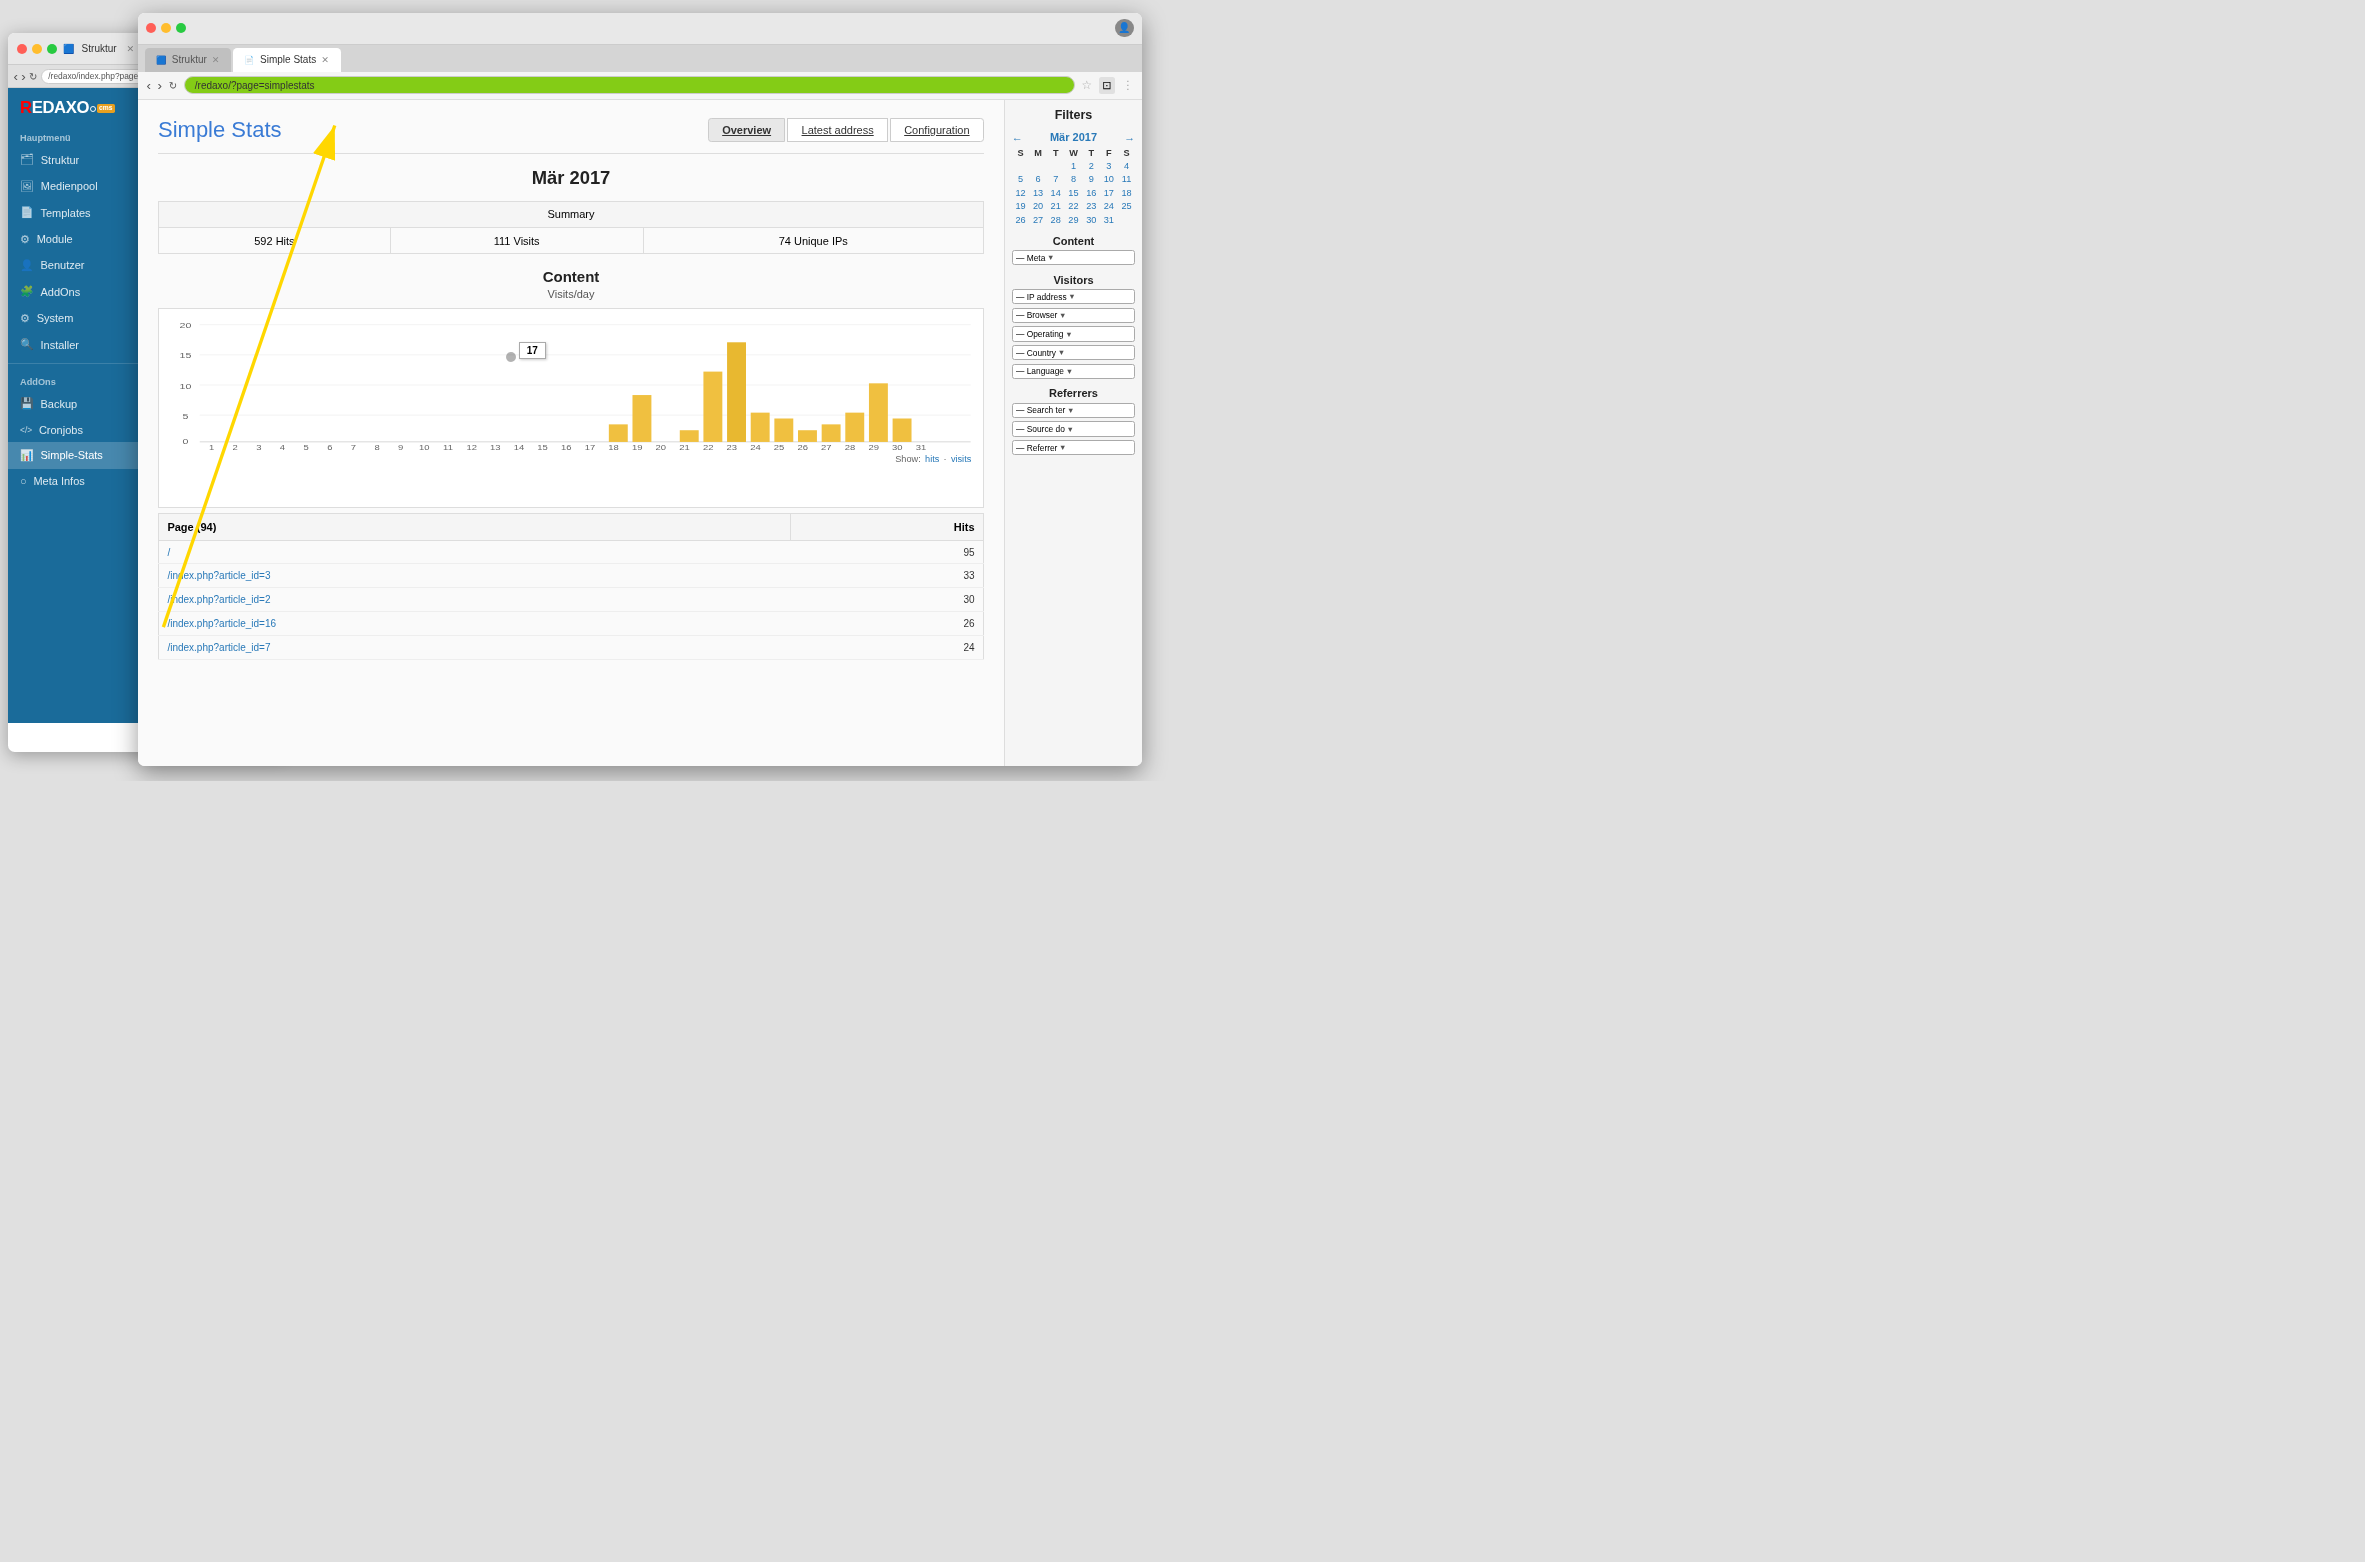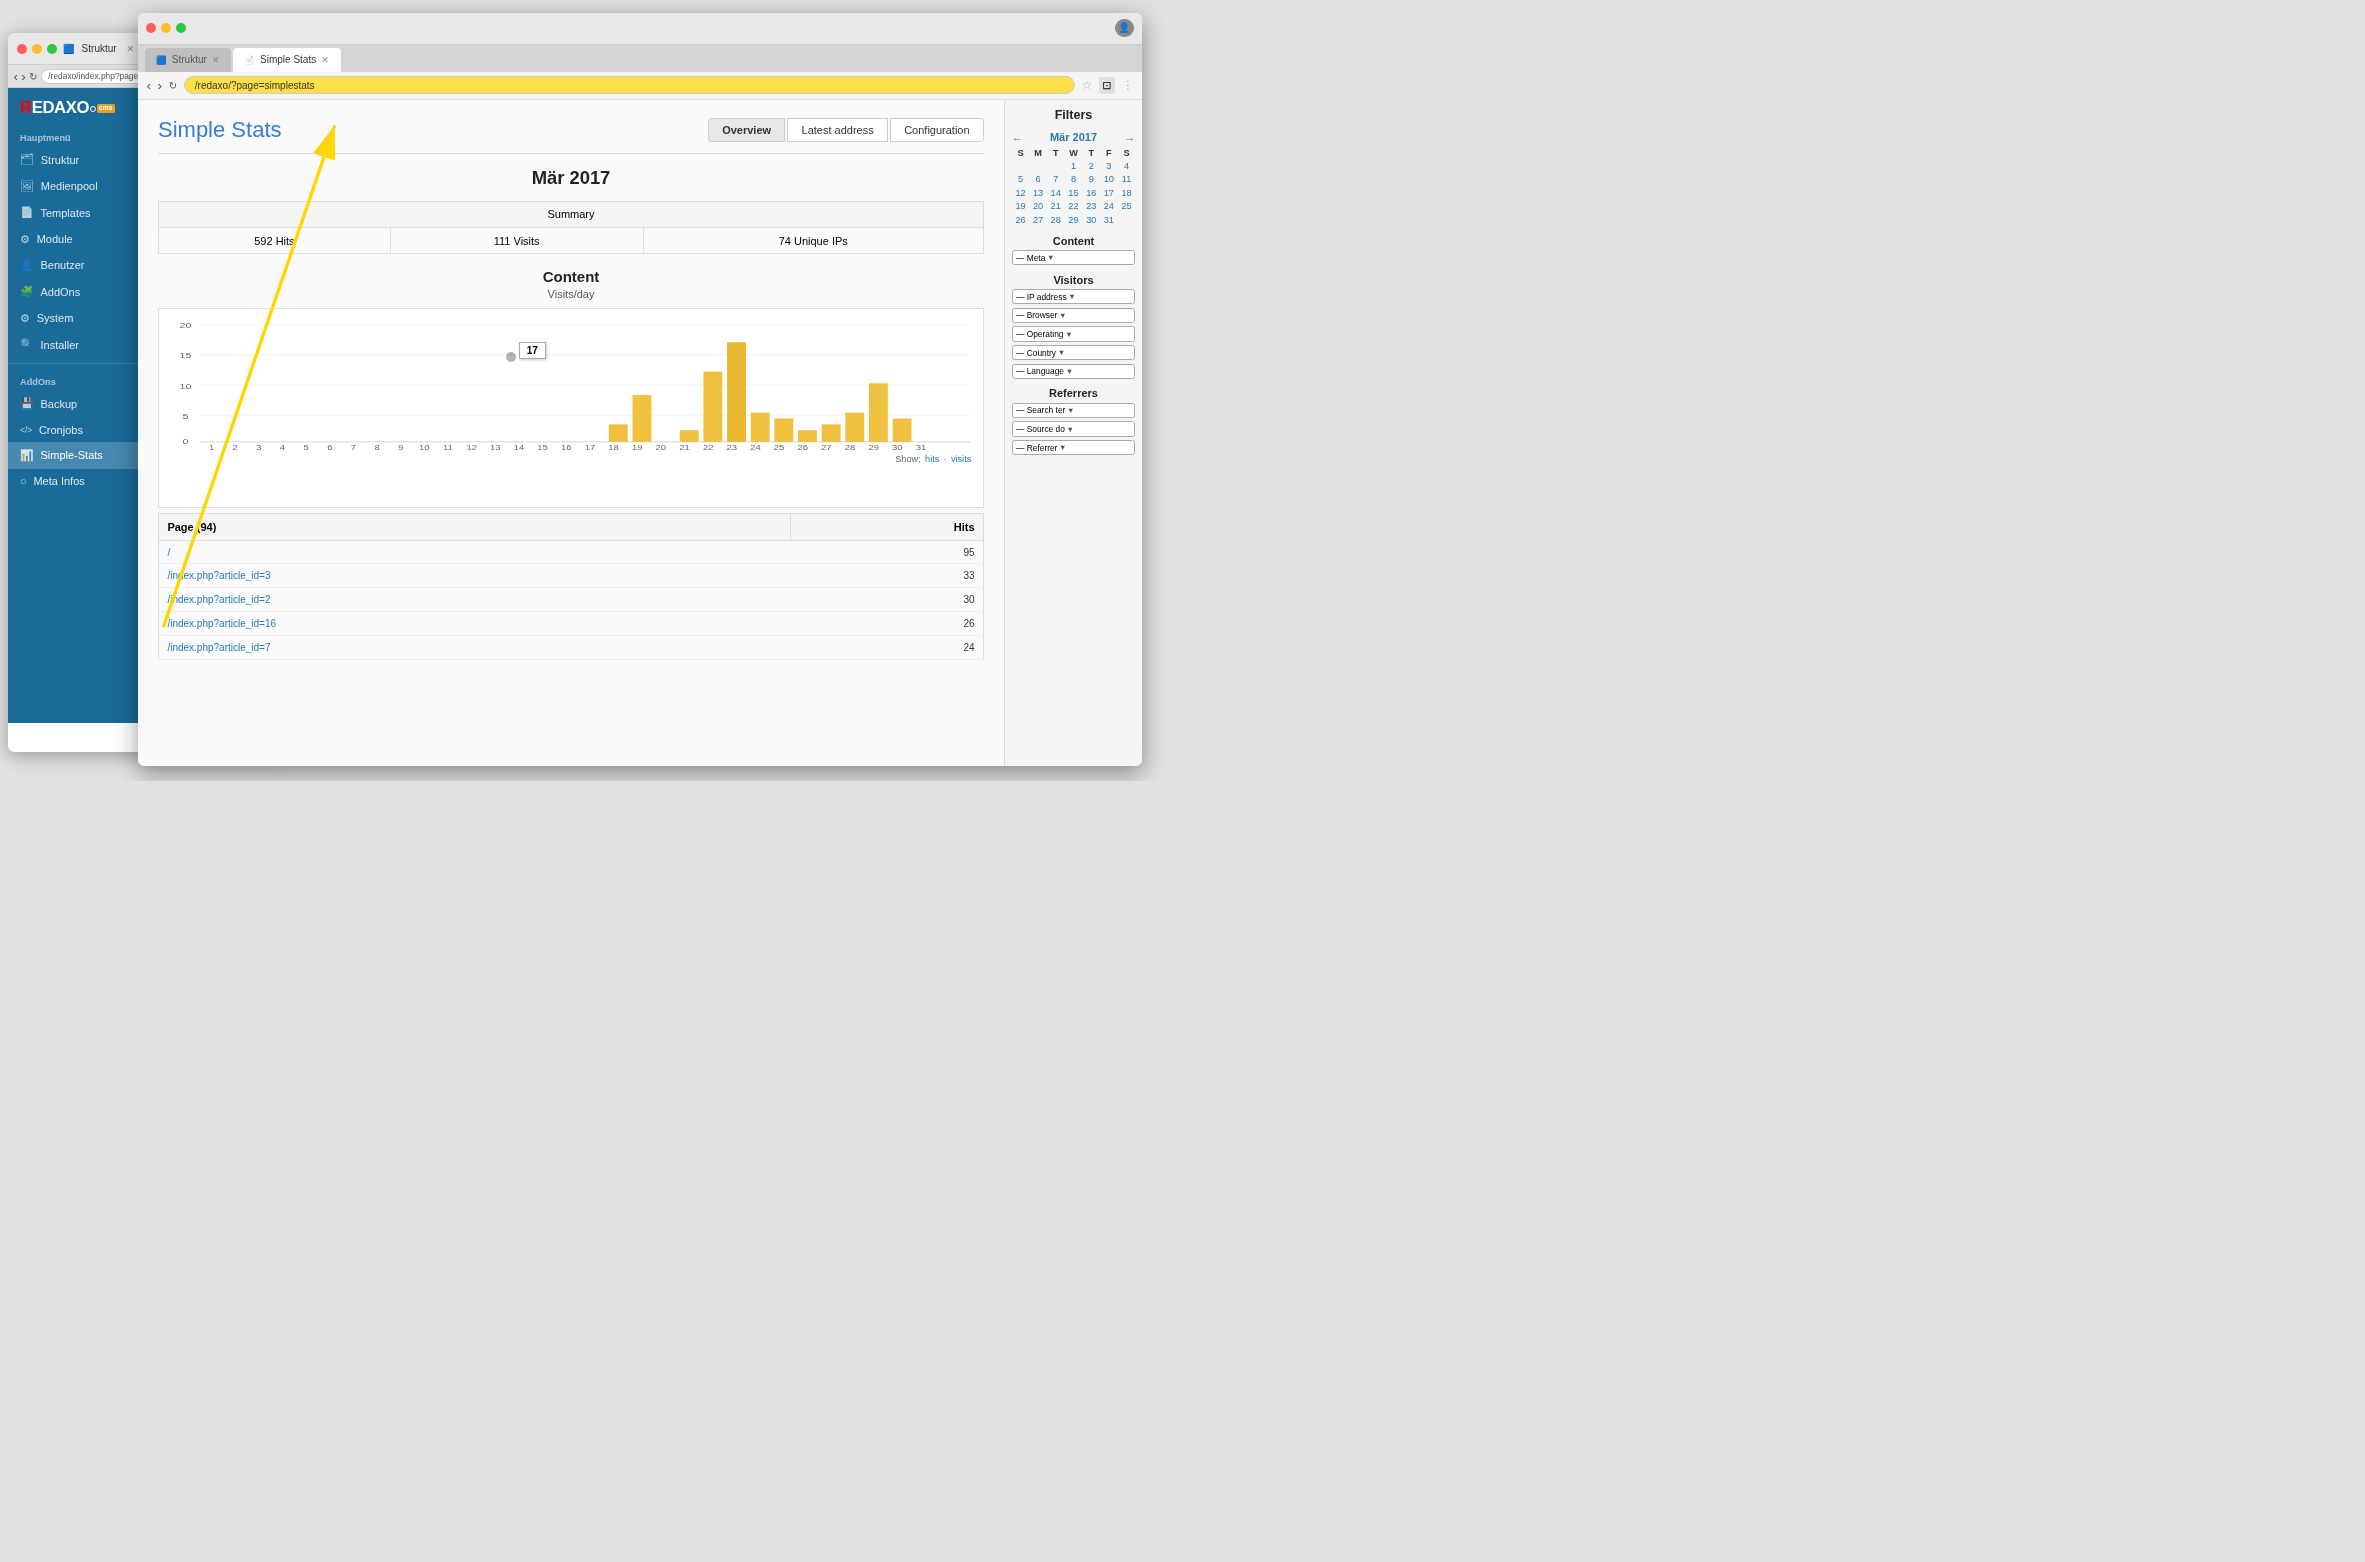--- a/index.html
+++ b/index.html
@@ -155,21 +155,21 @@
       height: 28.4px;
       display: flex;
       align-items: center;
       padding: 0 8.4px;
       gap: 6.7px;
       border-bottom: 0.8px solid #ddd;
     }
     .addr-btn { font-size: 13.4px; color: #555; cursor: pointer; background: none; border: none; }
     .addr-url {
       flex: 1;
-      background: #fde047;
+      background: #84cc16;
       border: 0.8px solid #ccc;
       border-radius: 10px;
       padding: 2.5px 10px;
       font-size: 10px;
       color: #333;
     }
     .addr-star { font-size: 11.7px; color: #aaa; cursor: pointer; }
     .addr-more { font-size: 11.7px; color: #aaa; cursor: pointer; }
     .addr-user { width: 18.4px; height: 18.4px; border-radius: 50%; background: #888; display: flex; align-items: center; justify-content: center; color: #fff; font-size: 10px; cursor: pointer; }
 
@@ -202,20 +202,21 @@
       display: flex;
       gap: 1.7px;
     }
     .ss-nav-btn {
       padding: 5px 13.4px;
       border: 0.8px solid #ccc;
       background: #fff;
       font-size: 11px;
       cursor: pointer;
       color: #333;
+      text-decoration: underline;
     }
     .ss-nav-btn:first-child { border-radius: 3.3px 0 0 3.3px; }
     .ss-nav-btn:last-child { border-radius: 0 3.3px 3.3px 0; }
     .ss-nav-btn.active {
       background: #e8e8e8;
       font-weight: bold;
     }
 
     
     .month-heading {

